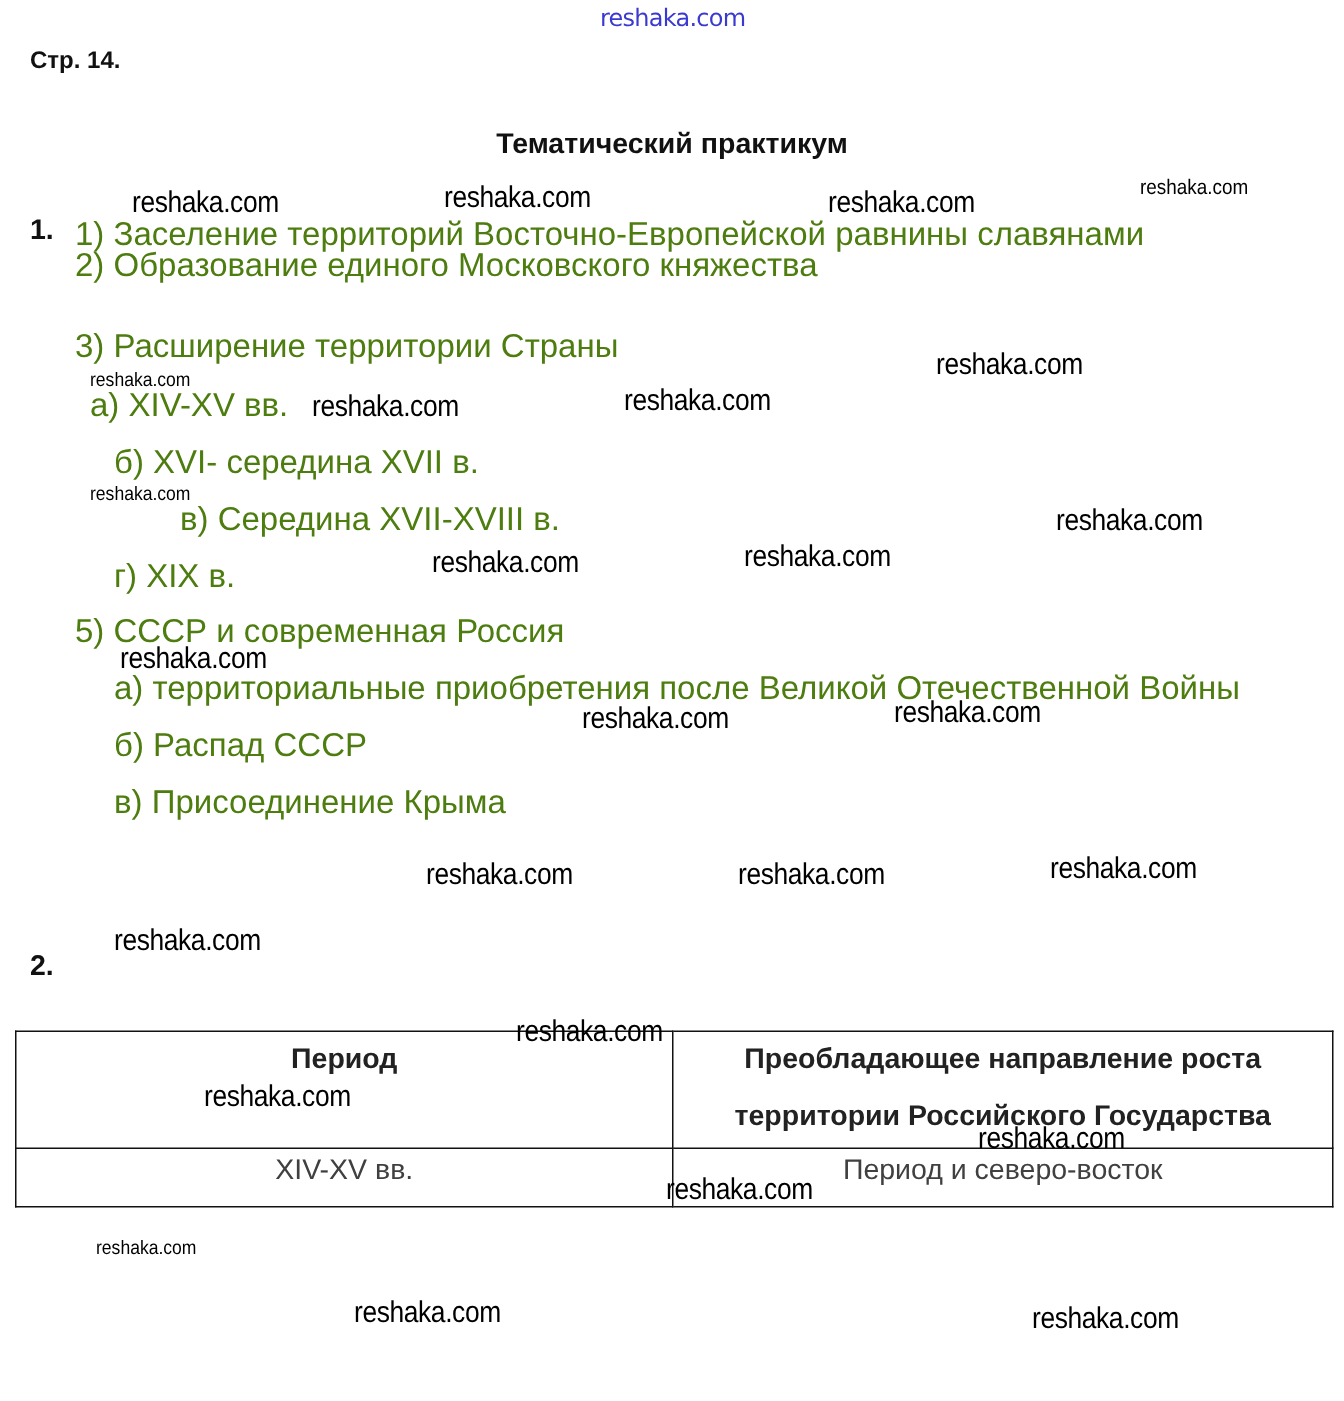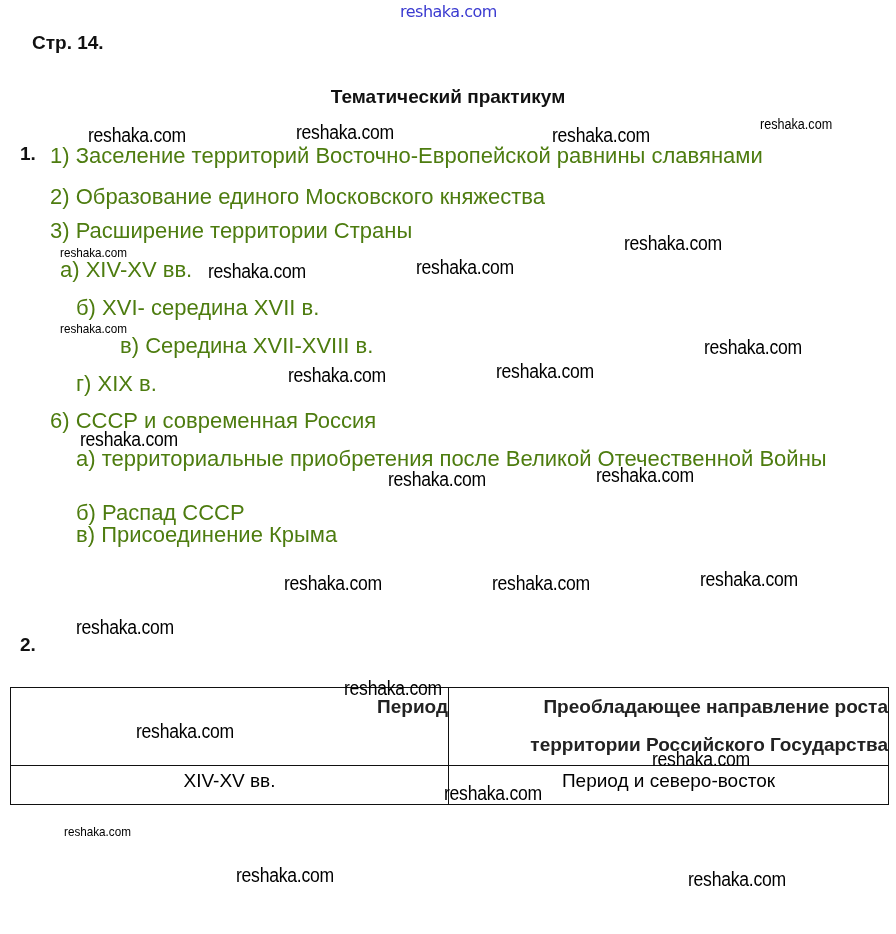--- a/index.html
+++ b/index.html
@@ -5,69 +5,69 @@
     html, body { margin: 0; padding: 0; background: #ffffff; }
     body {
       width: 896px; height: 934px; position: relative; overflow: hidden;
       font-family: "Liberation Sans", sans-serif; color: #333333;
     }
     .abs { position: absolute; white-space: nowrap; }
     .top-wm {
       left: 400px; top: 2px; font-size: 16px; color: #3a3ad0;
       font-family: "DejaVu Sans", sans-serif; letter-spacing: -0.5px;
     }
-    .page-num { left: 20px; top: 32px; font-size: 19px; font-weight: bold; color: #111; margin-left: 12px; }
+    .page-num { left: 20px; top: 32px; font-size: 16px; font-weight: bold; color: #111; }
     .heading { left: 0; width: 896px; top: 86px; text-align: center; font-size: 19px; font-weight: bold; color: #111; }
     .task-num { font-size: 19px; font-weight: bold; color: #111; }
     .line { font-size: 22px; color: #4d7c0f; }
     .wm {
       font-family: "Liberation Sans", sans-serif; font-size: 20px; color: #000;
       transform: scaleX(0.88); transform-origin: left top; letter-spacing: -0.3px;
     }
     .wm-small {
       font-family: "Liberation Sans", sans-serif; font-size: 13px; color: #000;
       transform: scaleX(0.9); transform-origin: left top;
     }
     .wm-med {
       font-family: "Liberation Sans", sans-serif; font-size: 14px; color: #000;
       transform: scaleX(0.9); transform-origin: left top;
     }
     table.periods {
       position: absolute; left: 10px; top: 687px; width: 878px;
       border-collapse: collapse; table-layout: fixed;
     }
     table.periods td, table.periods th {
-      border: 1.5px solid #111; text-align: center; font-size: 19px; color: #000000;
+      border: 1.5px solid #111; text-align: center; font-size: 19px; color: #404040;
       padding: 0; vertical-align: top;
     }
     table.periods col.c1 { width: 438px; }
     table.periods col.c2 { width: 440px; }
-    table.periods th { font-weight: bold; color: #222; height: 77px; text-align: right; }
+    table.periods th { font-weight: bold; color: #222; height: 77px; }
     table.periods th .th-line { display: block; line-height: 38px; }
     table.periods td { height: 38px; line-height: 30px; }
   </style>
 </head>
 <body>
 
 <div class="abs top-wm">reshaka.com</div>
 
 <div class="abs page-num">Стр. 14.</div>
 <div class="abs heading">Тематический практикум</div>
 
 <div class="abs task-num" style="left:20px; top:143px;">1.</div>
 <div class="abs line" style="left:50px; top:143px;">1) Заселение территорий Восточно-Европейской равнины славянами</div>
-<div class="abs line" style="left:50px; top:184px;">2) Образование единого Московского княжества</div>
+<div class="abs line" style="left:50px; top:164px;">2) Образование единого Московского княжества</div>
 <div class="abs line" style="left:50px; top:218px;">3) Расширение территории Страны</div>
 <div class="abs line" style="left:60px; top:257px;">а) XIV-XV вв.</div>
 <div class="abs line" style="left:76px; top:295px;">б) XVI- середина XVII в.</div>
 <div class="abs line" style="left:76px; top:333px;margin-left:44px;">в) Середина XVII-XVIII в.</div>
 <div class="abs line" style="left:76px; top:371px;">г) XIX в.</div>
-<div class="abs line" style="left:50px; top:408px;">6) СССР и современная Россия</div>
+<div class="abs line" style="left:50px; top:408px;">5) СССР и современная Россия</div>
 <div class="abs line" style="left:76px; top:446px;">а) территориальные приобретения после Великой Отечественной Войны</div>
-<div class="abs line" style="left:76px; top:500px;">б) Распад СССР</div>
+<div class="abs line" style="left:76px; top:484px;">б) Распад СССР</div>
 <div class="abs line" style="left:76px; top:522px;">в) Присоединение Крыма</div>
 
 <div class="abs task-num" style="left:20px; top:634px;">2.</div>
 
 <table class="periods">
   <colgroup>
       <col class="c1">
       <col class="c2">
     </colgroup>
   <tbody>

